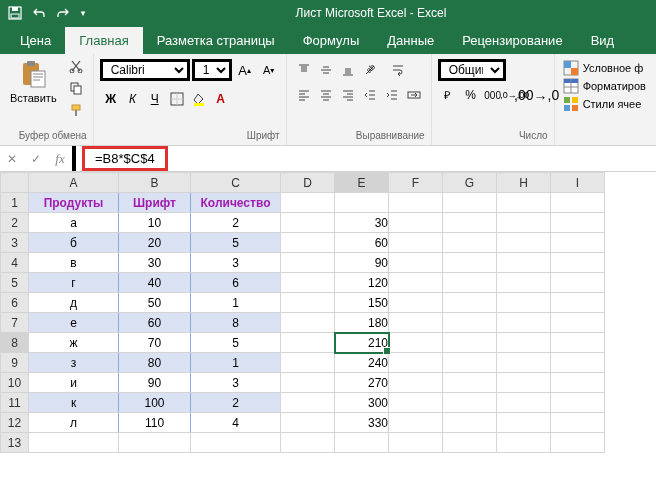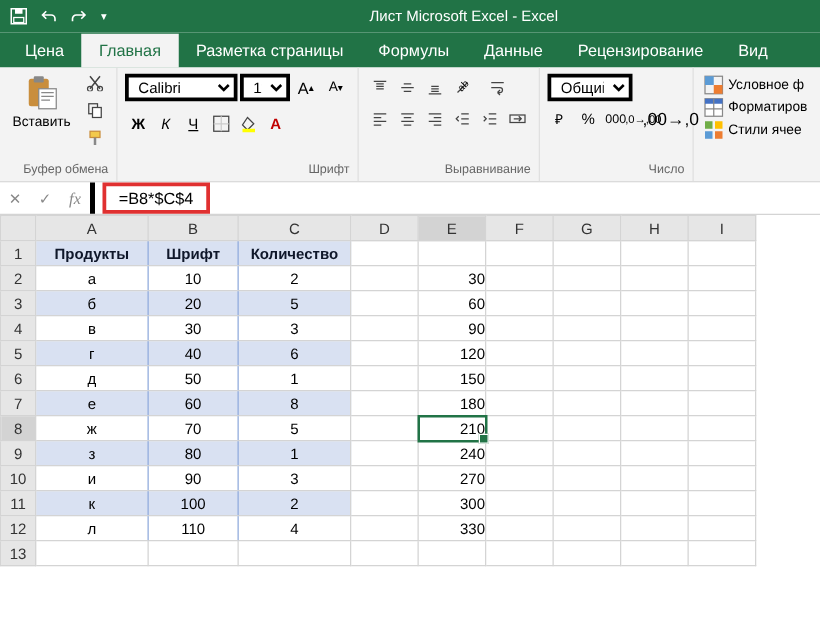--- a/index.html
+++ b/index.html
@@ -57,21 +57,21 @@
 .col-head { text-align: center; }
 .row-head { width: 28px; text-align: center; }
 .col-A { width: 90px; }
 .col-B { width: 72px; }
 .col-C { width: 90px; }
 .col-def { width: 54px; }
 
 .cell { padding: 1px 4px; text-align: center; }
 .cell-right { text-align: right; }
 
-.th-hdr { background: #4472C4; color: #0f172a; font-weight: bold; text-align: center; }
+.th-hdr { background: #4472C4; color: #a21caf; font-weight: bold; text-align: center; }
 .row-even .cell-tbl { background: #D9E1F2; }
 .row-odd .cell-tbl { background: #fff; }
 .tbl-border-r { border-right: 1px solid #8ea9db !important; }
 
 .active-row-head, .active-col-head { background: #d3d3d3 !important; }
 .selected-cell { outline: 2px solid #217346; outline-offset: -1px; position: relative; }
 .selected-cell::after { content: ""; position: absolute; right: -3px; bottom: -3px; width: 6px; height: 6px; background: #217346; border: 1px solid #fff; }
 </style>
 </head>
 <body>

